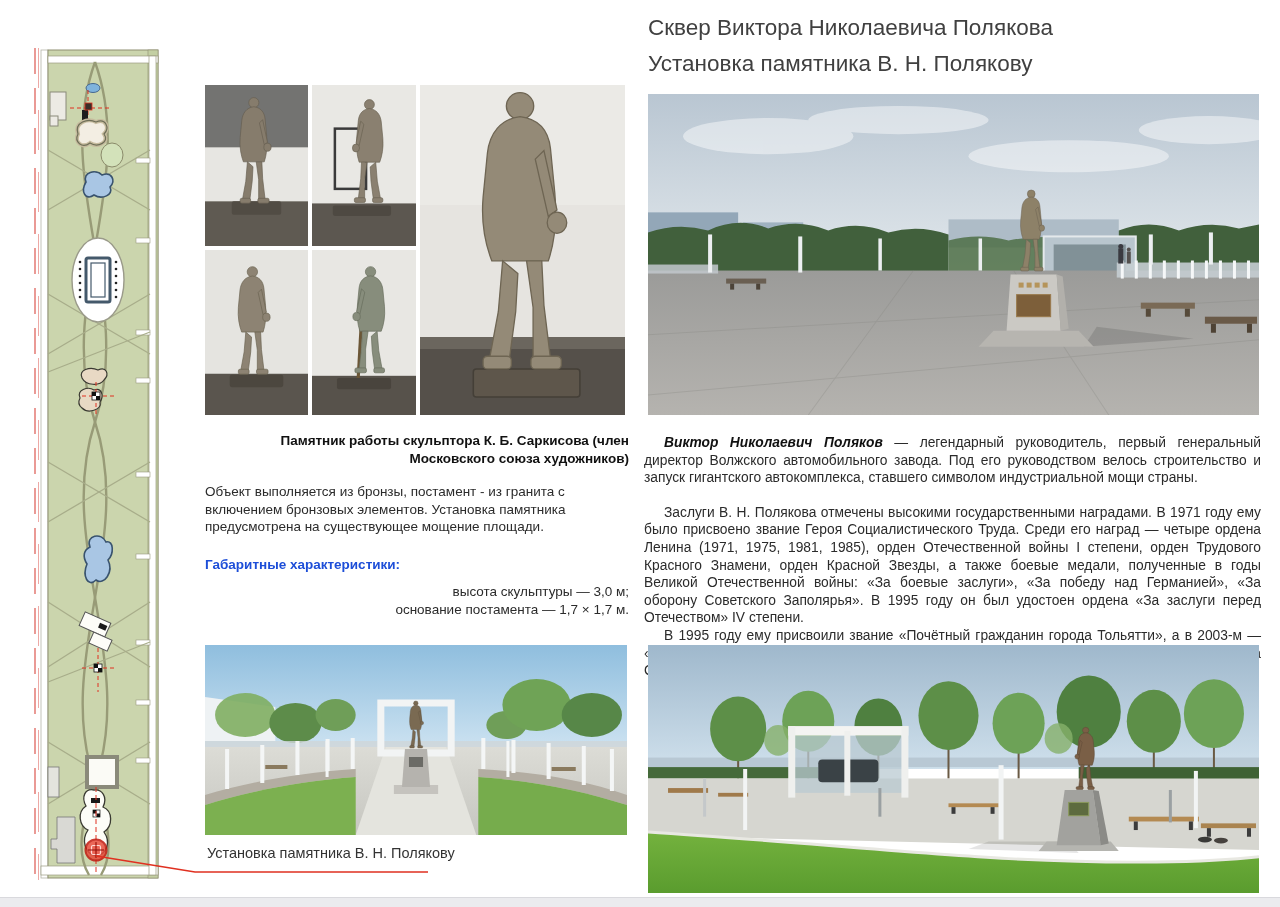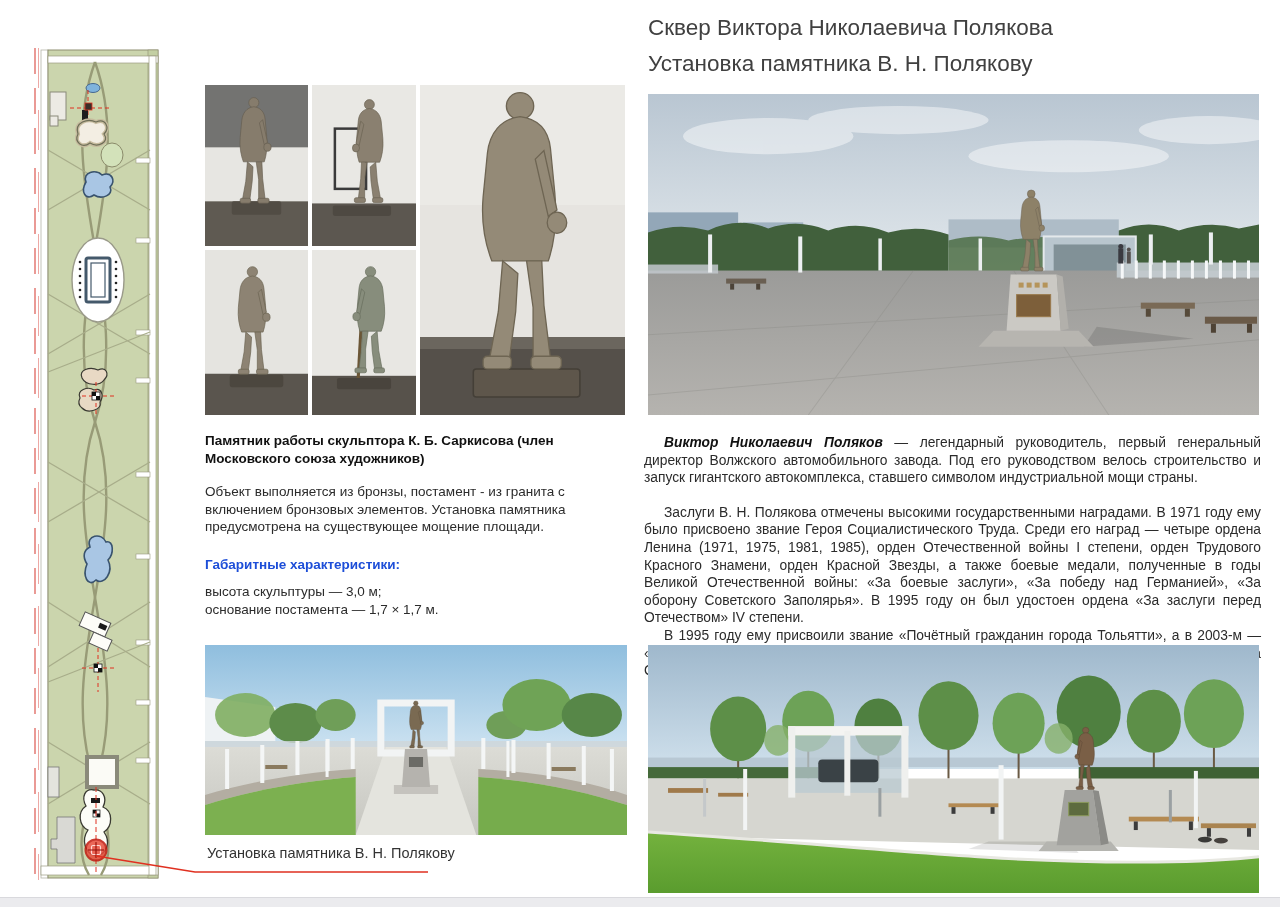--- a/index.html
+++ b/index.html
@@ -8,24 +8,24 @@
   .abs{position:absolute;}
   
   .doc-title{left:648px;top:10px;width:612px;font-size:22.5px;line-height:36px;color:#404040;}
   
   .photo-grid{left:205px;top:85px;width:420px;height:330px;display:grid;
               grid-template-columns:103px 104px 1fr;grid-template-rows:161px 1fr;gap:4px;}
   .cell{position:relative;overflow:hidden;background:#dfdedb;}
   .cell svg{display:block;width:100%;height:100%;}
   .cell-big{grid-column:3;grid-row:1 / span 2;}
   .mid-text{left:205px;top:432px;width:424px;font-size:13.5px;line-height:17.5px;}
-  .mid-text .h{font-weight:bold;color:#111;}
+  .mid-text .h{font-weight:bold;color:#111;text-align:right;}
   .mid-text p{margin:16px 0 0 0;}
   .specs-head{margin-top:20px;font-weight:bold;color:#1d4ed8;}
-  .spec-line{margin-top:0;line-height:18px;}
+  .spec-line{margin-top:0;line-height:18px;text-align:right;}
   .spec-first{margin-top:10px;}
   .render-b{left:205px;top:645px;width:422px;height:190px;}
   .render-b svg,.render-c svg,.photo-a svg{display:block;width:100%;height:100%;}
   
   .map-callout{left:207px;top:845px;width:280px;font-size:14.5px;color:#333;}
   
   .photo-a{left:648px;top:94px;width:611px;height:321px;}
   .bio{left:644px;top:434px;width:617px;font-size:13.8px;line-height:17.6px;text-align:justify;}
   .bio p{margin:0;text-indent:20px;}
   .bio .gap{margin-bottom:17px;}

